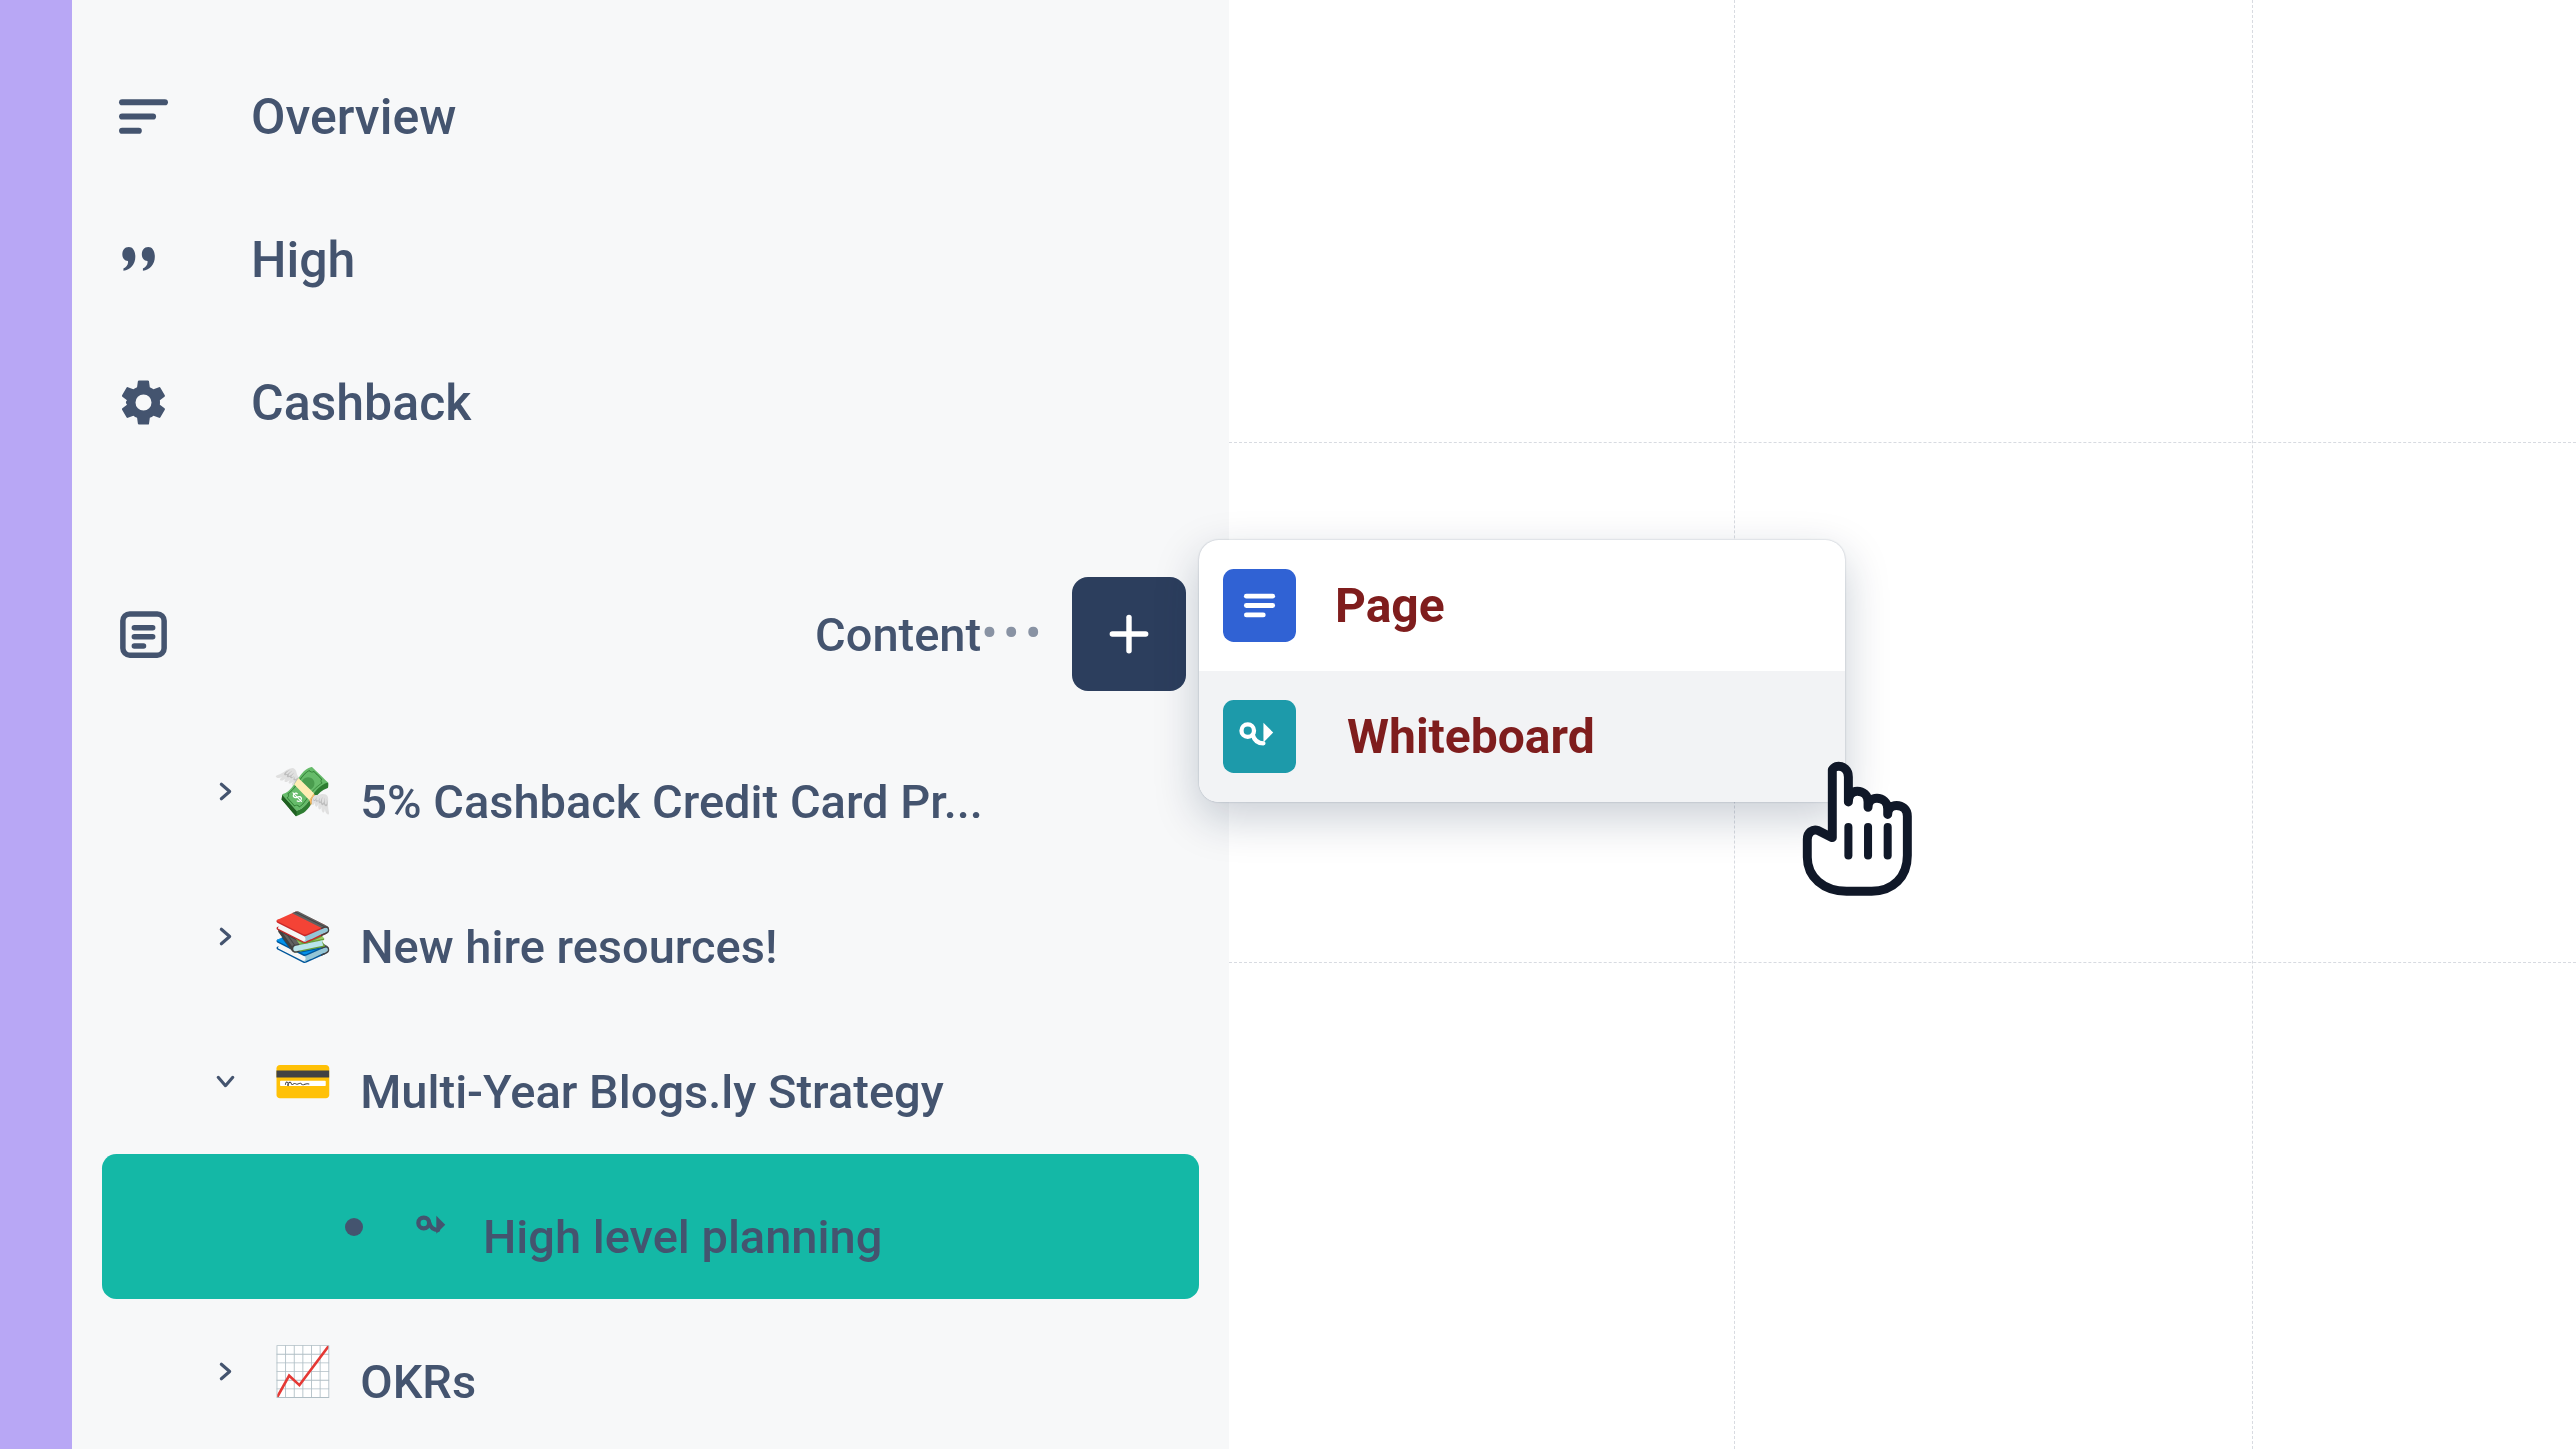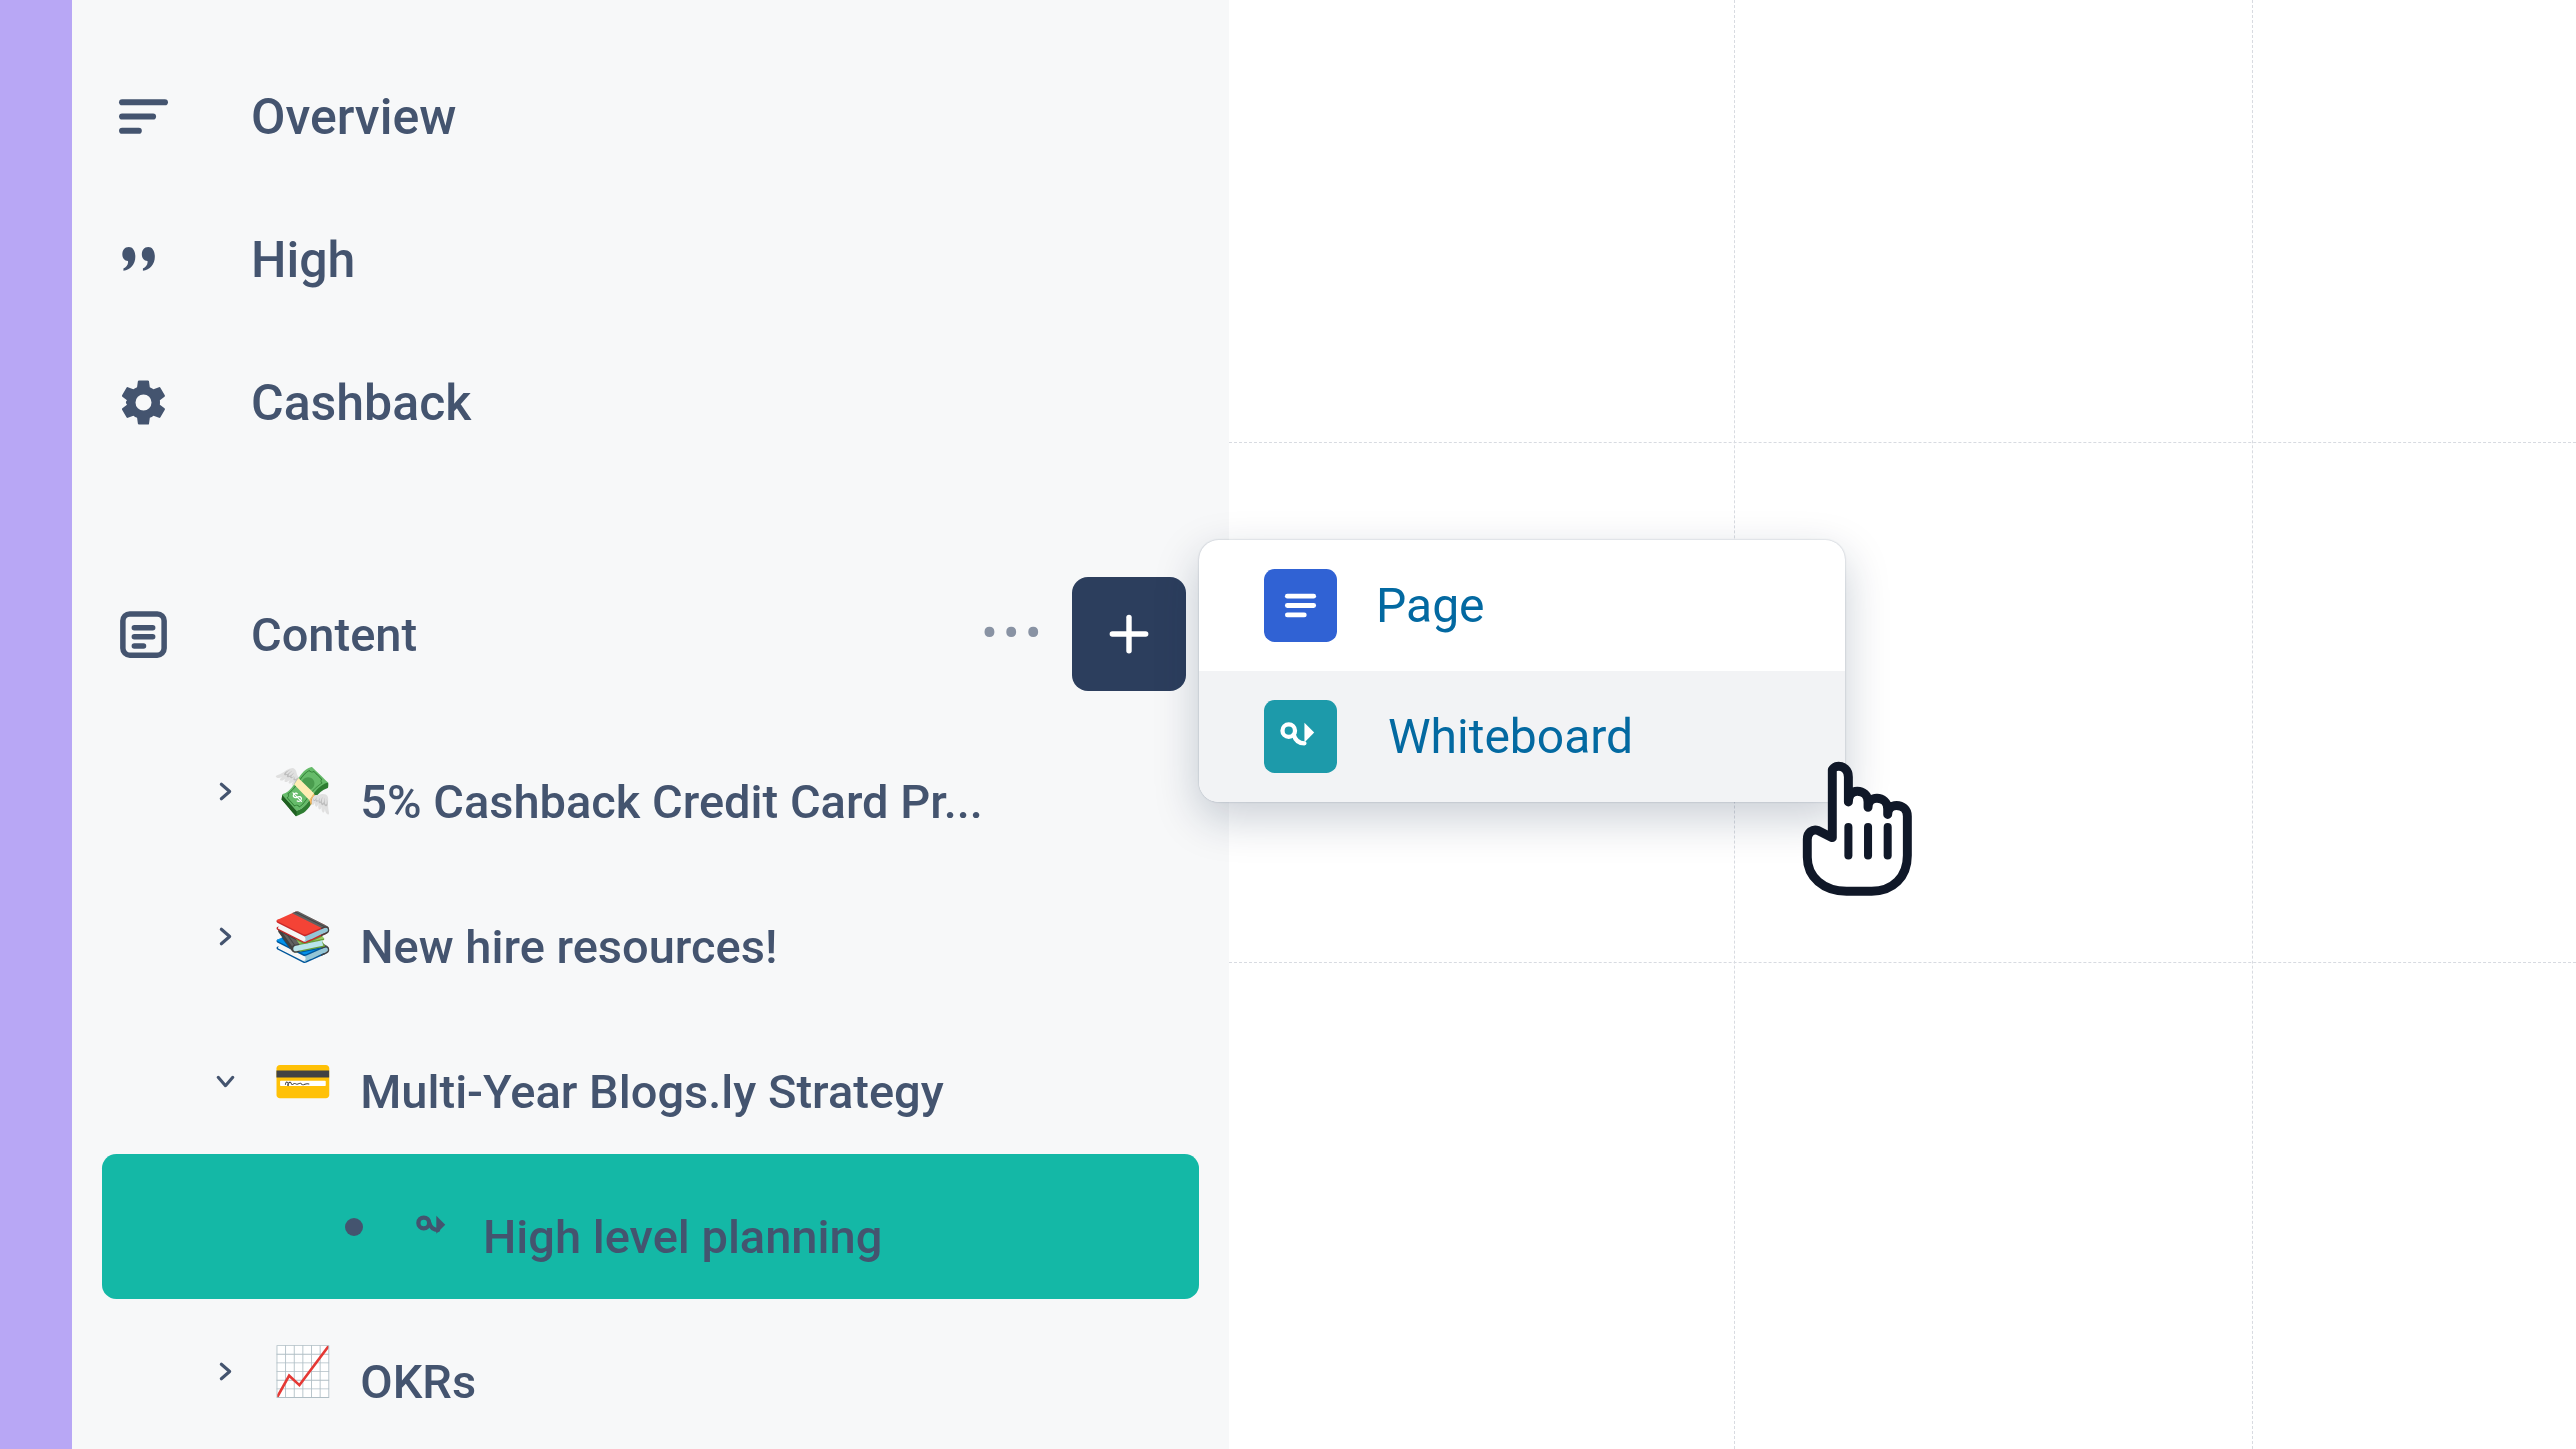--- a/index.html
+++ b/index.html
@@ -10,41 +10,41 @@
   .purple-rail { width: 72px; height: 100%; background: #B8A7F5; flex-shrink: 0; }
   
   .sidebar { width: 1157px; height: 100%; background: #F7F8F9; flex-shrink: 0; position: relative; padding-top: 45px; }
   
   .nav-item { display: flex; align-items: center; height: 143px; padding-left: 43px; color: #44546F; cursor: pointer; }
   .nav-item .icon-slot { width: 57px; height: 57px; display: flex; align-items: center; justify-content: center; flex-shrink: 0; }
   .nav-item .label { font-size: 50px; font-weight: 500; margin-left: 79px; }
   
   .content-nav { display: flex; align-items: center; height: 116px; padding-left: 43px; color: #44546F; margin-top: 102px; position: relative; }
   .content-nav .icon-slot { width: 57px; height: 57px; display: flex; align-items: center; justify-content: center; flex-shrink: 0; }
-  .content-nav .label { font-size: 47px; font-weight: 500; margin-left: 79px; flex: 1; }
+  .content-nav .label { font-size: 47px; font-weight: 500; margin-left: 79px; flex: 1; text-align: right; }
   .content-nav .dots { font-size: 49px; color: #8993A4; letter-spacing: 5.4px; margin-right: 25px; line-height: 0.5; }
   .content-nav .plus-btn { width: 114px; height: 114px; border-radius: 16px; background: #2C3E5D; color: #fff; display: flex; align-items: center; justify-content: center; font-size: 70px; font-weight: 300; cursor: pointer; flex-shrink: 0; margin-right: 43px; }
   
   .tree { margin-top: 27px; }
   .tree-row { display: flex; align-items: center; height: 145px; padding-left: 111px; color: #44546F; font-size: 47px; font-weight: 500; cursor: pointer; border-radius: 14.3px; margin: 0 30px; }
   .tree-row.selected { background: #14b8a6; }
   .tree-row .chev { width: 39px; text-align: center; font-size: 34px; color: #44546F; flex-shrink: 0; }
   .tree-row .emoji { font-size: 48px; margin-left: 21.5px; margin-right: 27px; flex-shrink: 0; }
   .tree-row .txt { white-space: nowrap; overflow: hidden; text-overflow: ellipsis; max-width: 805px; margin-top: 20px; }
   
   .tree-row.child { padding-left: 243px; }
   .tree-row.child .bullet { width: 18px; height: 18px; border-radius: 50%; background: #44546F; flex-shrink: 0; }
   .tree-row.child .wb-icon-mini { width: 43px; height: 43px; margin-left: 50px; margin-right: 27px; flex-shrink: 0; }
   
   .canvas { flex: 1; height: 100%; background: #fff; position: relative; }
   .vline { position: absolute; top: 0; bottom: 0; width: 0; border-left: 1.8px dashed #D8DBE1; }
   .hline { position: absolute; left: 0; right: 0; height: 0; border-top: 1.8px dashed #D8DBE1; }
   
   .menu { position: absolute; left: 1199px; top: 540px; width: 646px; background: #fff; border-radius: 19.7px; box-shadow: 0 16px 45px rgba(9,30,66,0.22), 0 0 1.8px rgba(9,30,66,0.3); overflow: hidden; z-index: 10; }
-  .menu-item { display: flex; align-items: center; height: 131px; padding-left: 65px; font-size: 48px; font-weight: 400; color: #0369a1; cursor: pointer; }
+  .menu-item { display: flex; align-items: center; height: 131px; padding-left: 24px; font-size: 48px; font-weight: 700; color: #7f1d1d; cursor: pointer; }
   .menu-item.hovered { background: #F2F3F5; gap: 12px; }
   .menu-item .mi-icon { width: 73px; height: 73px; border-radius: 10.7px; display: flex; align-items: center; justify-content: center; margin-right: 39px; flex-shrink: 0; }
   .mi-page { background: #3062D4; }
   .mi-wb   { background: #1D9AAA; }
   
   .cursor { position: absolute; left: 1793px; top: 759px; z-index: 20; pointer-events: none; }
   
   svg { display: block; }
 </style>
 </head>

